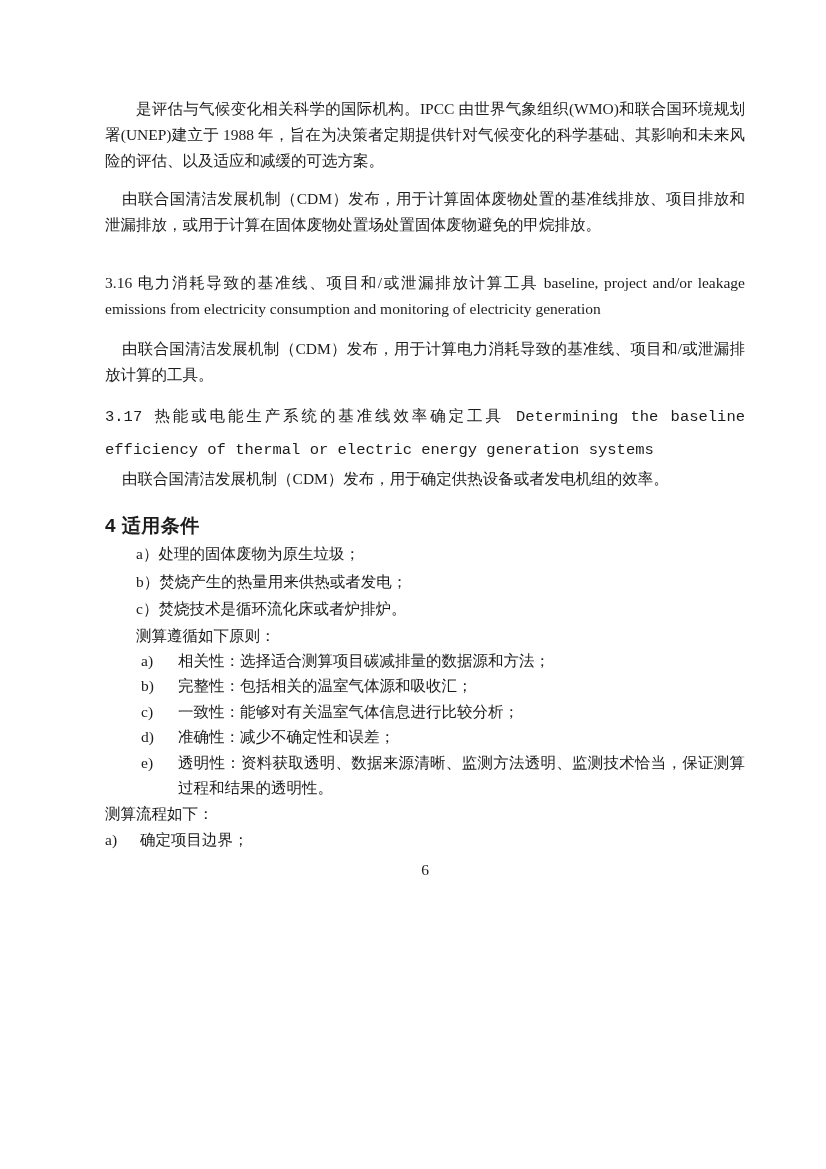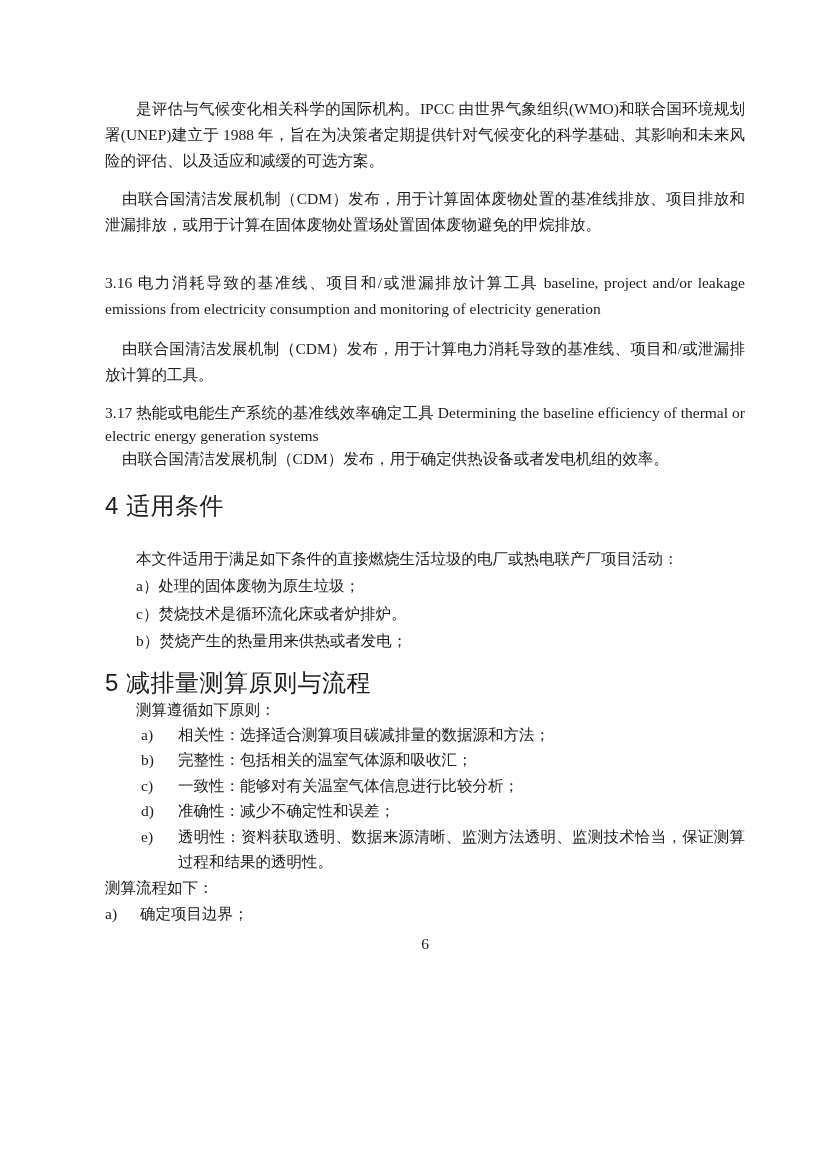--- a/index.html
+++ b/index.html
@@ -24,26 +24,26 @@
     margin: 0;
     text-align: justify;
   }
   .indent-2 { text-indent: 2em; }
   .indent-1 { text-indent: 1.1em; }
   .term-heading { margin: 0; text-align: justify; }
   .mt-315h { margin-top: 14px; }
   .mt-315b { margin-top: 12px; }
   .mt-316h { margin-top: 32px; }
   .mt-316b { margin-top: 14px; }
-  .mt-317h { margin-top: 13px; line-height: 23px; }
+  .mt-317h { margin-top: 13px; line-height: 33px; font-family: Liberation Mono, monospace; }
   .mt-317b { margin-top: 0; line-height: 23px; }
   .section-heading {
     margin: 0;
-    font-size: 24px;
-    font-weight: normal;
+    font-size: 19px;
+    font-weight: bold;
     line-height: 28px;
     font-family: "Liberation Sans", "DejaVu Sans", sans-serif;
     letter-spacing: 0.5px;
   }
   .mt-h4 { margin-top: 22px; }
   .mt-h5 { margin-top: 14px; }
   .mt-s4intro { margin-top: 26px; }
   .s4-item { line-height: 27.5px; text-indent: 2em; margin: 0; }
   .mt-s51h { margin-top: 28px; }
   .s51-intro { line-height: 25px; text-indent: 2em; margin: 0; }
@@ -90,27 +90,25 @@
   <p class="term-heading mt-316h">3.16 电力消耗导致的基准线、项目和/或泄漏排放计算工具 baseline, project and/or leakage emissions from electricity consumption and monitoring of electricity generation</p>
 
   <p class="para indent-1 mt-316b">由联合国清洁发展机制（CDM）发布，用于计算电力消耗导致的基准线、项目和/或泄漏排放计算的工具。</p>
 
   <p class="term-heading mt-317h">3.17 热能或电能生产系统的基准线效率确定工具 Determining the baseline efficiency of thermal or electric energy generation systems</p>
 
   <p class="para indent-1 mt-317b">由联合国清洁发展机制（CDM）发布，用于确定供热设备或者发电机组的效率。</p>
 
   <h2 class="section-heading mt-h4">4 适用条件</h2>
 
-  <p class="para indent-2 mt-s4intro">本文件适用于满足如下条件的直接燃烧生活垃圾的电厂或热电联产厂项目活动：</p>
 
   <p class="s4-item">a）处理的固体废物为原生垃圾；</p>
+  <p class="s4-item">b）焚烧产生的热量用来供热或者发电；</p>
   <p class="s4-item">c）焚烧技术是循环流化床或者炉排炉。</p>
-  <p class="s4-item">b）焚烧产生的热量用来供热或者发电；</p>
 
-  <h2 class="section-heading mt-h5">5 减排量测算原则与流程</h2>
 
 
   <p class="s51-intro">测算遵循如下原则：</p>
 
   <div class="list51-item">
     <span class="label">a)</span>
     <span class="text">相关性：选择适合测算项目碳减排量的数据源和方法；</span>
   </div>
   <div class="list51-item">
     <span class="label">b)</span>

